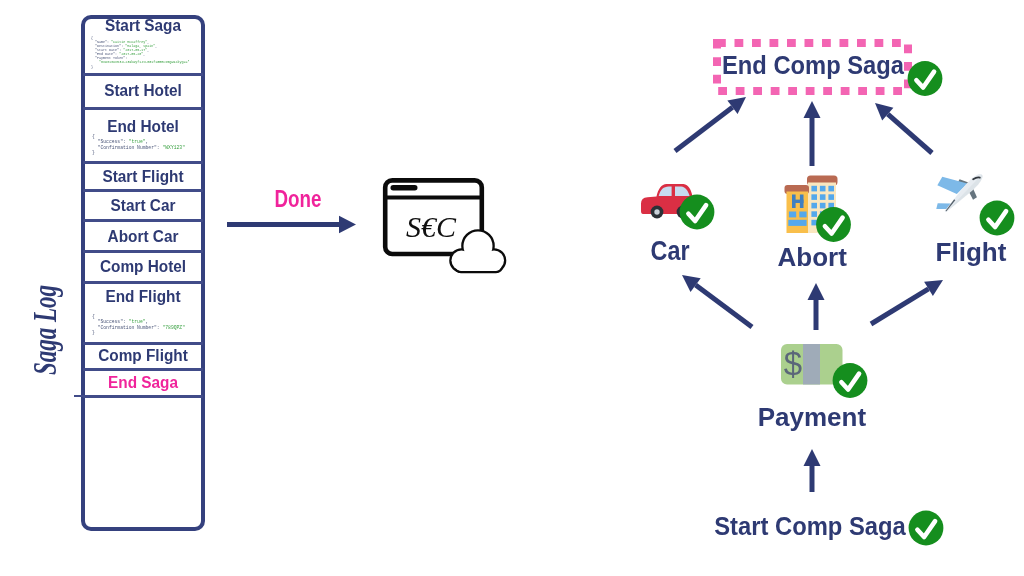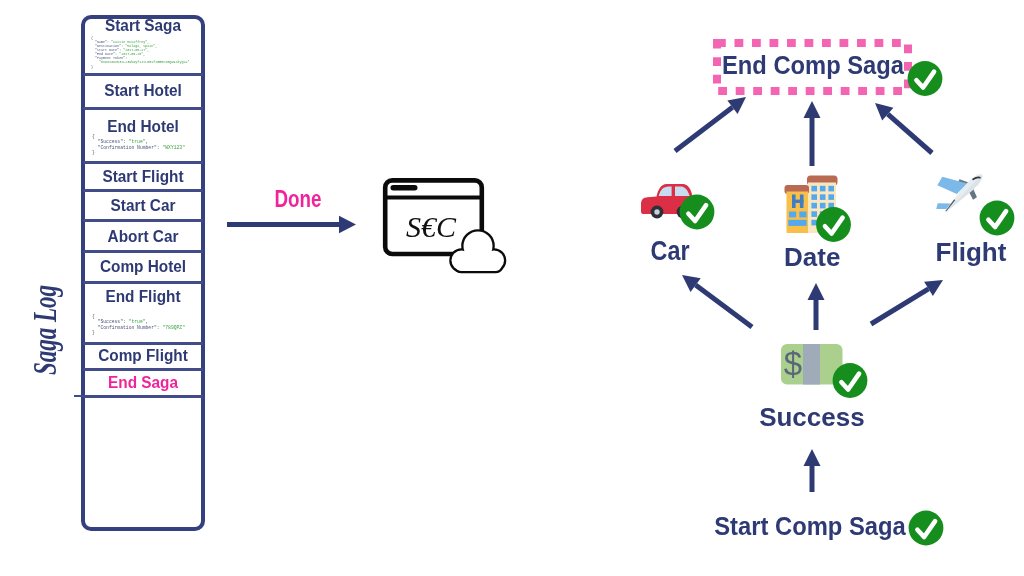--- a/index.html
+++ b/index.html
@@ -70,23 +70,23 @@
 <div class="abs" style="left:74px;top:394.5px;width:9px;height:2.5px;background:#414c89;"></div>
 
 <div class="abs" style="left:-14px;top:318px;width:120px;text-align:center;
      font-family:'Liberation Serif',serif;font-style:italic;font-weight:bold;font-size:23px;line-height:24px;
      color:#2e3a73;transform:rotate(-90deg) scaleY(1.42);">Saga Log</div>
 
 <div class="lbl" style="left:248px;top:188.2px;width:100px;font-size:23.5px;line-height:23.5px;color:#f0239b;transform:scaleX(0.80);">Done</div>
 
 <div class="lbl" style="left:682.5px;top:53.3px;width:260px;font-size:25.4px;line-height:25.4px;transform:scaleX(0.935);">End Comp Saga</div>
 <div class="lbl" style="left:539.8px;top:237.7px;width:260px;font-size:27px;line-height:27px;transform:scaleX(0.865);">Car</div>
-<div class="lbl" style="left:682.2px;top:244px;width:260px;font-size:26px;line-height:26px;">Date</div>
+<div class="lbl" style="left:682.2px;top:244px;width:260px;font-size:26px;line-height:26px;">Abort</div>
 <div class="lbl" style="left:841px;top:238.5px;width:260px;font-size:26px;line-height:26px;">Flight</div>
-<div class="lbl" style="left:681.9px;top:403.8px;width:260px;font-size:26px;line-height:26px;">Success</div>
+<div class="lbl" style="left:681.9px;top:403.8px;width:260px;font-size:26px;line-height:26px;">Payment</div>
 <div class="lbl" style="left:680px;top:514.3px;width:260px;font-size:25.5px;line-height:25.5px;transform:scaleX(0.933);">Start Comp Saga</div>
 
 <svg class="abs" style="left:0;top:0;" width="1024" height="576" viewBox="0 0 1024 576">
 <defs>
   <g id="chk">
     <circle r="17.4" fill="#158e1e"></circle>
     <path d="M-8.6,1.7 L-1.9,9 L9.1,-6.9" fill="none" stroke="#fff" stroke-width="4.6" stroke-linecap="round" stroke-linejoin="round"></path>
   </g>
 </defs>
 

